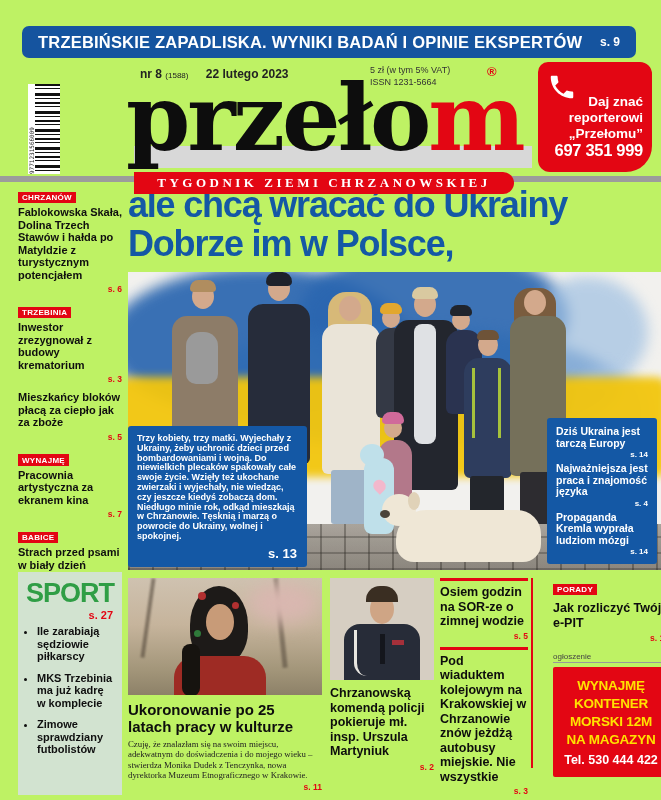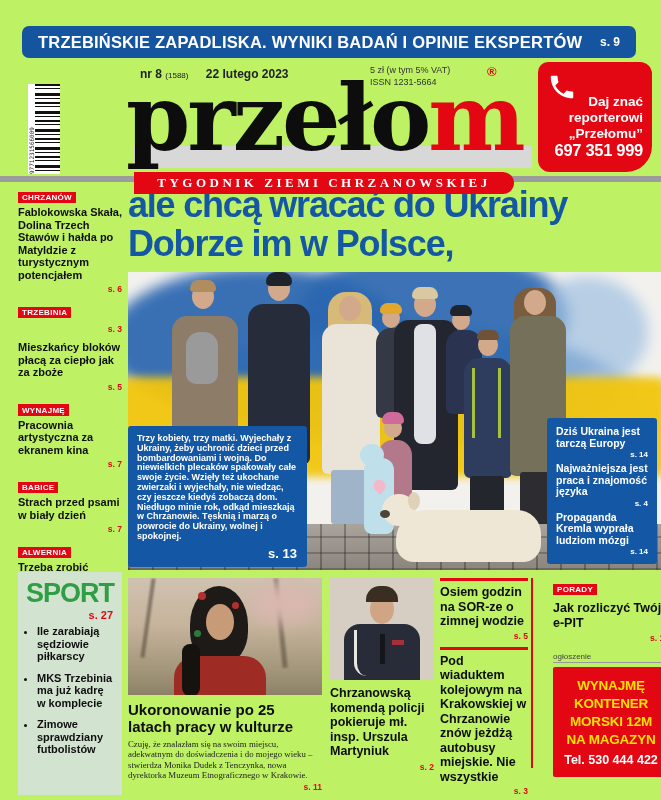--- a/index.html
+++ b/index.html
@@ -147,20 +147,21 @@
   <div class="gray-rule"></div>
 
   <aside class="sidebar">
     <div class="side-item">
       <span class="tag">CHRZANÓW</span>
       <div class="side-title">Fablokowska Skała, Dolina Trzech Stawów i hałda po Matyldzie z turystycznym potencjałem</div>
       <span class="pageref">s. 6</span>
     </div>
     <div class="side-item">
       <span class="tag">TRZEBINIA</span>
+      <div class="side-title">Inwestor zrezygnował z budowy krematorium</div>
       <span class="pageref">s. 3</span>
     </div>
     <div class="side-item">
       <div class="side-title">Mieszkańcy bloków płacą za ciepło jak za zboże</div>
       <span class="pageref">s. 5</span>
     </div>
     <div class="side-item">
       <span class="tag">WYNAJMĘ</span>
       <div class="side-title">Pracownia artystyczna za ekranem kina</div>
       <span class="pageref">s. 7</span>

